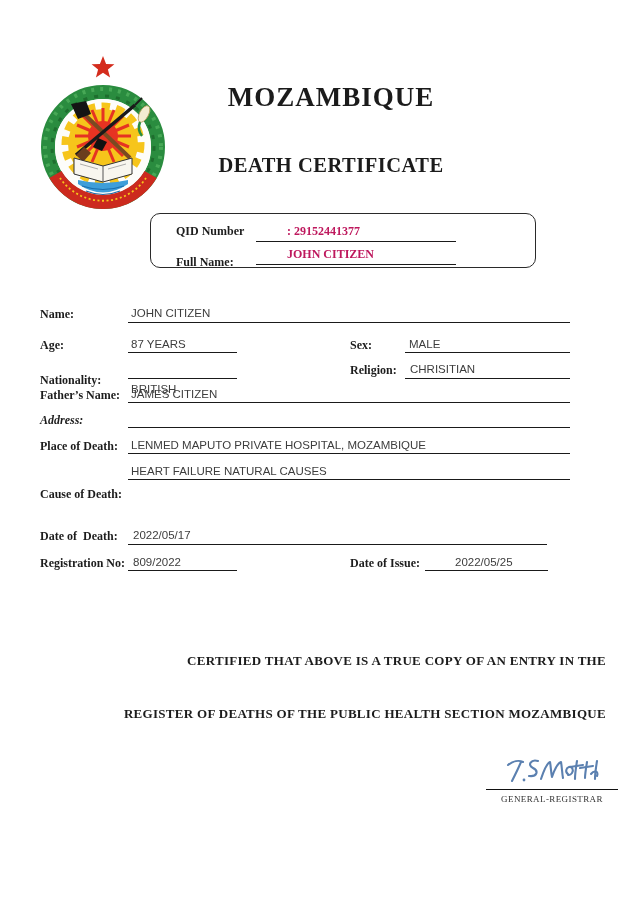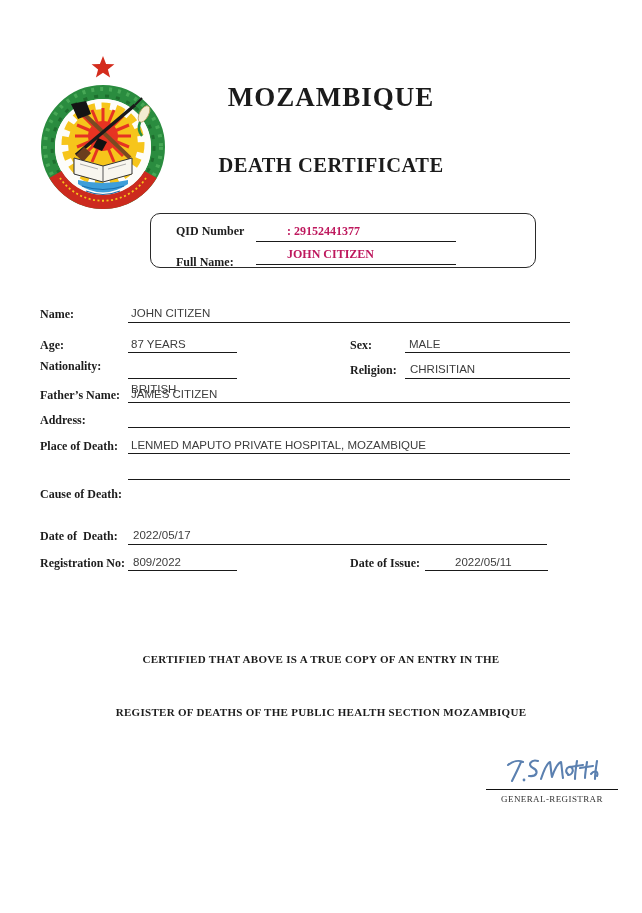--- a/index.html
+++ b/index.html
@@ -11,22 +11,22 @@
   .title-sub{position:absolute;left:151px;top:154px;width:360px;text-align:center;
         font-size:20.5px;font-weight:bold;letter-spacing:0.5px;color:#1b1b1b;}
   .qid-box{position:absolute;left:150px;top:213px;width:347px;height:53px;
         border:1.5px solid #2a2a2a;border-radius:10px;background:#fff;padding-left:37px;}
   .qid-lbl{position:absolute;font-weight:bold;font-size:12px;color:#1c1c1c;white-space:nowrap;}
   .qid-val{position:absolute;font-weight:bold;font-size:12px;color:#be185d;white-space:nowrap;margin-left:28px;}
   .lbl{position:absolute;font-weight:bold;font-size:12px;color:#1c1c1c;white-space:pre-wrap;}
   .val{position:absolute;font-family:"Liberation Sans", sans-serif;font-size:11.5px;
         color:#3d3d3d;white-space:nowrap;}
   .ul{position:absolute;height:0;border-top:1px solid #1a1a1a;}
-  .cert-line{position:absolute;left:36px;width:570px;text-align:center;
-        font-size:11px;font-weight:bold;color:#1c1c1c;letter-spacing:0.3px;}
+  .cert-line{position:absolute;left:36px;width:570px;text-align:right;
+        font-size:13px;font-weight:bold;color:#1c1c1c;letter-spacing:0.3px;}
   .sig-line{position:absolute;left:486px;top:789px;width:132px;height:0;border-top:1.5px solid #111;}
   .sig-title{position:absolute;left:486px;top:794px;width:132px;text-align:center;
         font-size:9px;letter-spacing:0.4px;color:#333;}
 </style>
 </head>
 <body>
 
 <div class="page">
 
   <svg class="abs" style="left:38px;top:52px;" width="130" height="164" viewBox="0 0 130 164">
@@ -101,50 +101,51 @@
   <span class="val" style="left:131px;top:307px;">JOHN CITIZEN</span>
   <div class="ul" style="left:128px;top:322px;width:442px;"></div>
 
   <span class="lbl" style="left:40px;top:338px;">Age:</span>
   <span class="val" style="left:131px;top:338px;">87 YEARS</span>
   <div class="ul" style="left:128px;top:352px;width:109px;"></div>
   <span class="lbl" style="left:350px;top:338px;text-align:center;">Sex:</span>
   <span class="val" style="left:409px;top:338px;">MALE</span>
   <div class="ul" style="left:405px;top:352px;width:165px;"></div>
 
-  <span class="lbl" style="left:40px;top:359px;">Nationality:</span>
+  <span class="lbl" style="left:40px;top:373px;">Nationality:</span>
   <span class="val" style="left:131px;top:383px;">BRITISH</span>
   <div class="ul" style="left:128px;top:378px;width:109px;"></div>
   <span class="lbl" style="left:350px;top:363px;">Religion:</span>
   <span class="val" style="left:410px;top:363px;">CHRISITIAN</span>
   <div class="ul" style="left:405px;top:378px;width:165px;"></div>
 
   <span class="lbl" style="left:40px;top:388px;">Father’s Name:</span>
   <span class="val" style="left:131px;top:388px;text-align:right;">JAMES CITIZEN</span>
   <div class="ul" style="left:128px;top:402px;width:442px;"></div>
 
-  <span class="lbl" style="left:40px;top:413px;">Address:</span>
+  <span class="lbl" style="left:40px;top:413px;font-style:italic;">Address:</span>
   <div class="ul" style="left:128px;top:427px;width:442px;"></div>
 
   <span class="lbl" style="left:40px;top:439px;">Place of Death:</span>
   <span class="val" style="left:131px;top:439px;">LENMED MAPUTO PRIVATE HOSPITAL, MOZAMBIQUE</span>
   <div class="ul" style="left:128px;top:453px;width:442px;"></div>
 
   <span class="lbl" style="left:40px;top:451px;margin-top:36px;">Cause of Death:</span>
+  <span class="val" style="left:131px;top:465px;">HEART FAILURE NATURAL CAUSES</span>
   <div class="ul" style="left:128px;top:479px;width:442px;"></div>
 
   <span class="lbl" style="left:40px;top:529px;">Date of  Death:</span>
   <span class="val" style="left:133px;top:529px;">2022/05/17</span>
   <div class="ul" style="left:128px;top:544px;width:419px;"></div>
 
   <span class="lbl" style="left:40px;top:556px;">Registration No:</span>
   <span class="val" style="left:133px;top:556px;">809/2022</span>
   <div class="ul" style="left:128px;top:570px;width:109px;"></div>
   <span class="lbl" style="left:350px;top:556px;">Date of Issue:</span>
-  <span class="val" style="left:455px;top:556px;">2022/05/11</span>
+  <span class="val" style="left:455px;top:556px;">2022/05/25</span>
   <div class="ul" style="left:425px;top:570px;width:123px;"></div>
 
   <div class="cert-line" style="top:653px;">CERTIFIED THAT ABOVE IS A TRUE COPY OF AN ENTRY IN THE</div>
   <div class="cert-line" style="top:706px;">REGISTER OF DEATHS OF THE PUBLIC HEALTH SECTION MOZAMBIQUE</div>
 
   <svg class="abs" style="left:505px;top:753px;" width="96" height="34" viewBox="0 0 96 34">
     <g fill="none" stroke="#5b80b0" stroke-width="2.1" stroke-linecap="round" stroke-linejoin="round">
       <path d="M3,12 C8,8 14,7 18,9"></path>
       <path d="M16,9 C13,16 9,24 7,28"></path>
       <path d="M33,8 C26,6 22,12 28,15 C34,18 32,24 24,23"></path>

